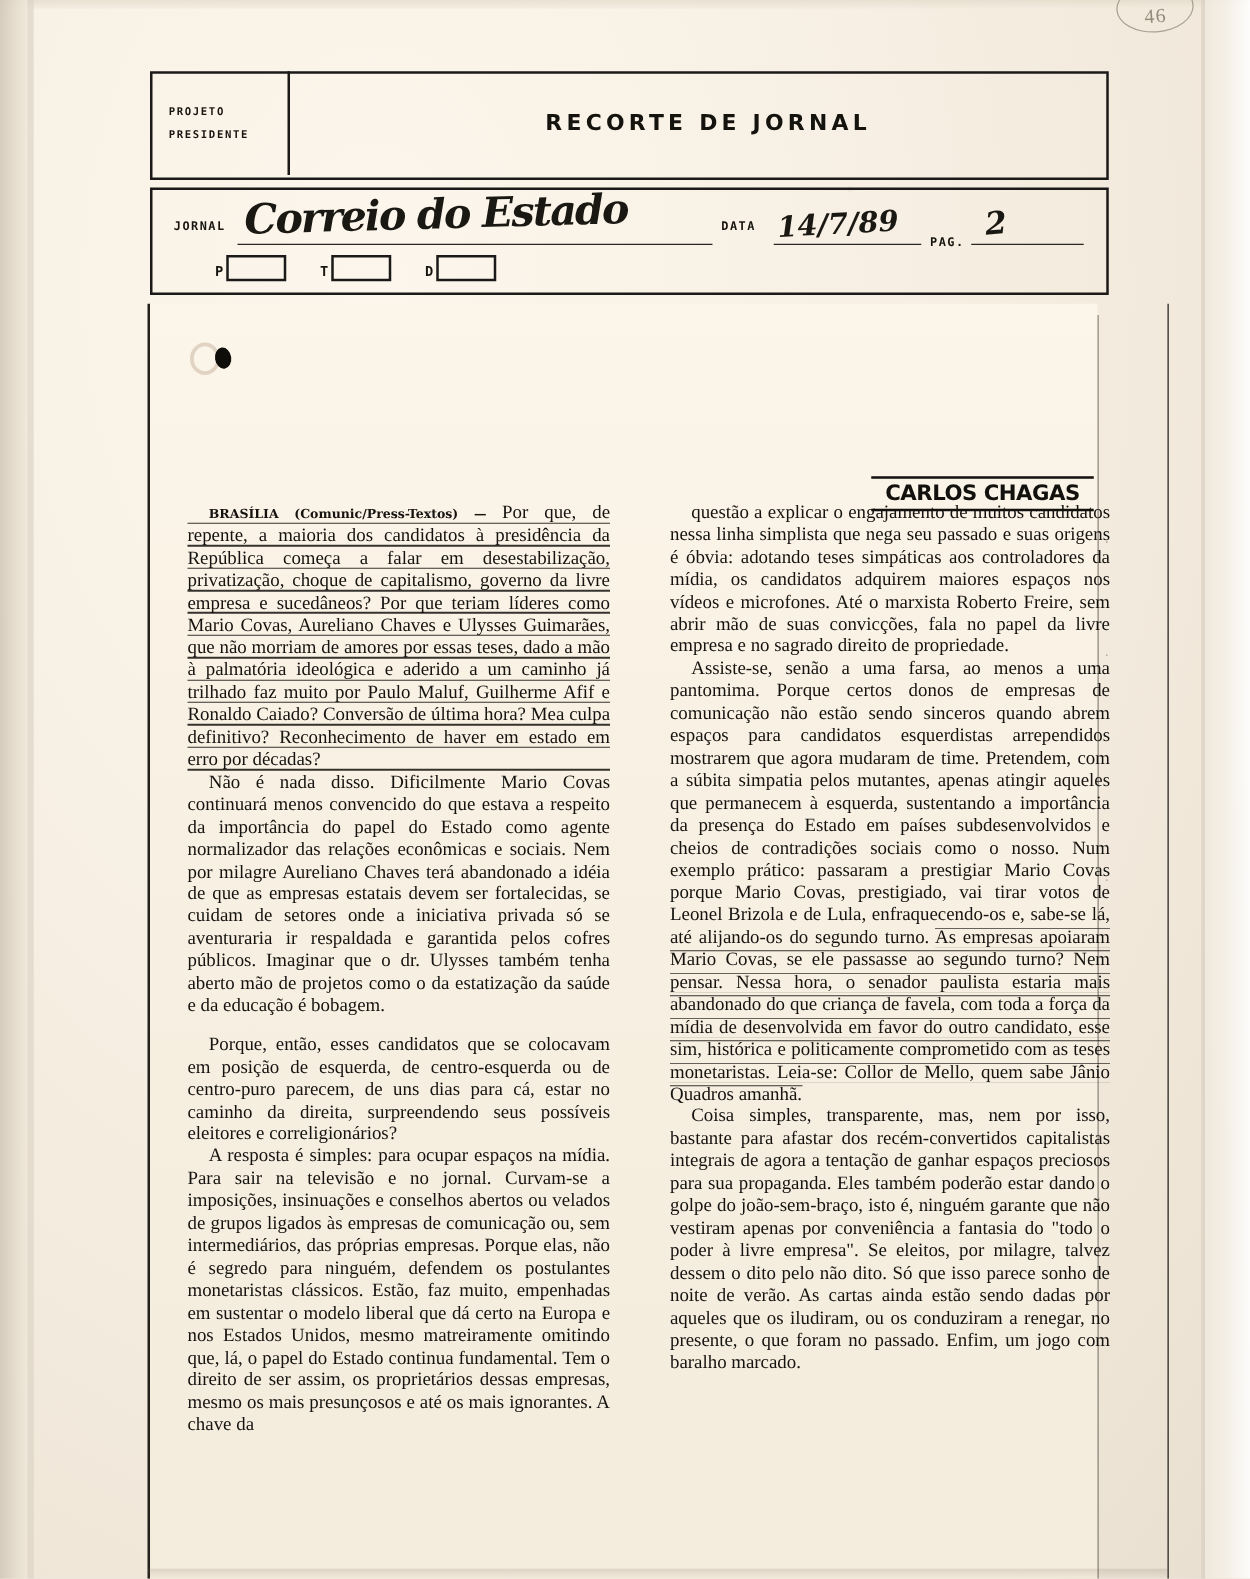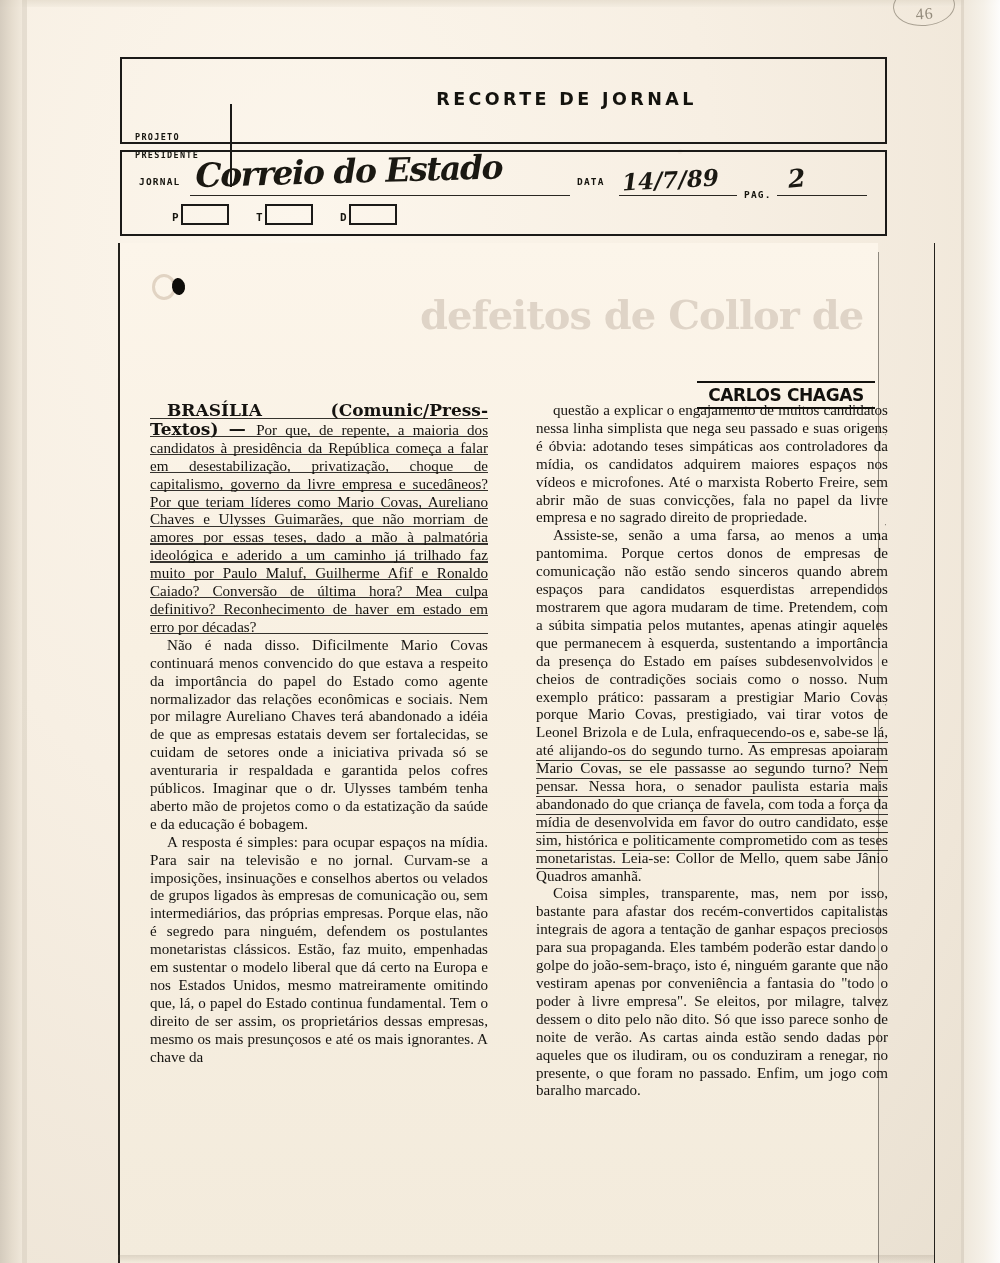--- a/index.html
+++ b/index.html
@@ -65,21 +65,21 @@
   .formbox{
     position:absolute;
     border:2.5px solid #1b1a18;
     background:transparent;
   }
   #form-top{ left:120px; top:57px; width:763px; height:83px; }
   #form-left-cell{
     position:absolute;left:120px;top:57px;width:112px;height:83px;
     border-right:2.5px solid #1b1a18;box-sizing:border-box;
     display:flex;flex-direction:column;justify-content:center;
-    padding-left:15px;box-sizing:border-box;margin-top:47px;
+    padding-left:15px;box-sizing:border-box;
   }
   .stencil{
     font-family:"DejaVu Sans Mono", monospace;
     font-weight:700;font-size:8.5px;letter-spacing:1.3px;
     color:#16150f;line-height:18px;
   }
   #recorte-title{
     position:absolute;left:232px;top:57px;width:651px;height:83px;
     display:flex;align-items:center;justify-content:center;
     font-family:"DejaVu Sans", sans-serif;
@@ -200,21 +200,21 @@
     line-height:17.9px;
     color:#151310;
     text-align:justify;
     text-justify:inter-word;
     -webkit-hyphens:none;hyphens:none;
   }
   #col1{ left:150px; top:402px; width:338px; }
   #col2{ left:536px; top:402px; width:352px; }
   .col p{ margin:0 0 0 0; text-indent:17px; }
   .col p.gap{ margin-top:13px; }
-  .col .lead{ font-family:"DejaVu Serif", serif; font-weight:700; font-size:17px;}
+  .col .lead{ font-family:"DejaVu Serif", serif; font-weight:700; font-size:10px;}
 
   
   .underlined{
     background-image:repeating-linear-gradient(
       to bottom,
       transparent 0px,
       transparent 15.2px,
       rgba(26,24,20,.88) 15.2px,
       rgba(26,24,20,.88) 16.4px,
       transparent 16.4px,
@@ -288,30 +288,30 @@
       <span class="arm-letter">D</span>
       <span class="arm-box"></span>
     </div>
   </div>
 
   <div id="clipping"></div>
   <div id="clip-left-rule"></div>
   <div id="clip-right-rule2"></div>
   <div id="clip-right-rule"></div>
 
-  <div id="ghost">defeitos de Collor de</div>
 
   <div id="ghostdot"></div>
   <div id="bullet"></div>
 
   <div id="byline">CARLOS CHAGAS</div>
 
   <div class="col" id="col1">
       <p class="underlined"><span class="lead">BRASÍLIA (Comunic/Press-Textos) — </span>Por que, de repente, a maioria dos candidatos à presidência da República começa a falar em desestabilização, privatização, choque de capitalismo, governo da livre empresa e sucedâneos? Por que teriam líderes como Mario Covas, Aureliano Chaves e Ulysses Guimarães, que não morriam de amores por essas teses, dado a mão à palmatória ideológica e aderido a um caminho já trilhado faz muito por Paulo Maluf, Guilherme Afif e Ronaldo Caiado? Conversão de última hora? Mea culpa definitivo? Reconhecimento de haver em estado em erro por décadas?</p>
       <p>Não é nada disso. Dificilmente Mario Covas continuará menos convencido do que estava a respeito da importância do papel do Estado como agente normalizador das relações econômicas e sociais. Nem por milagre Aureliano Chaves terá abandonado a idéia de que as empresas estatais devem ser fortalecidas, se cuidam de setores onde a iniciativa privada só se aventuraria ir respaldada e garantida pelos cofres públicos. Imaginar que o dr. Ulysses também tenha aberto mão de projetos como o da estatização da saúde e da educação é bobagem.</p>
+      <p class="gap">Porque, então, esses candidatos que se colocavam em posição de esquerda, de centro-esquerda ou de centro-puro parecem, de uns dias para cá, estar no caminho da direita, surpreendendo seus possíveis eleitores e correligionários?</p>
       <p>A resposta é simples: para ocupar espaços na mídia. Para sair na televisão e no jornal. Curvam-se a imposições, insinuações e conselhos abertos ou velados de grupos ligados às empresas de comunicação ou, sem intermediários, das próprias empresas. Porque elas, não é segredo para ninguém, defendem os postulantes monetaristas clássicos. Estão, faz muito, empenhadas em sustentar o modelo liberal que dá certo na Europa e nos Estados Unidos, mesmo matreiramente omitindo que, lá, o papel do Estado continua fundamental. Tem o direito de ser assim, os proprietários dessas empresas, mesmo os mais presunçosos e até os mais ignorantes. A chave da</p>
     </div>
   <div class="col" id="col2">
       <p>questão a explicar o engajamento de muitos candidatos nessa linha simplista que nega seu passado e suas origens é óbvia: adotando teses simpáticas aos controladores da mídia, os candidatos adquirem maiores espaços nos vídeos e microfones. Até o marxista Roberto Freire, sem abrir mão de suas convicções, fala no papel da livre empresa e no sagrado direito de propriedade.</p>
       <p>Assiste-se, senão a uma farsa, ao menos a uma pantomima. Porque certos donos de empresas de comunicação não estão sendo sinceros quando abrem espaços para candidatos esquerdistas arrependidos mostrarem que agora mudaram de time. Pretendem, com a súbita simpatia pelos mutantes, apenas atingir aqueles que permanecem à esquerda, sustentando a importância da presença do Estado em países subdesenvolvidos e cheios de contradições sociais como o nosso. Num exemplo prático: passaram a prestigiar Mario Covas porque Mario Covas, prestigiado, vai tirar votos de Leonel Brizola e de Lula, enfraquecendo-os e, sabe-se lá, até alijando-os do segundo turno. <span class="underlined">As empresas apoiaram Mario Covas, se ele passasse ao segundo turno? Nem pensar. Nessa hora, o senador paulista estaria mais abandonado do que criança de favela, com toda a força da mídia de desenvolvida em favor do outro candidato, esse sim, histórica e politicamente comprometido com as teses monetaristas. Leia-se: Collor de Mello, quem sabe Jânio Quadros amanhã.</span></p>
       <p>Coisa simples, transparente, mas, nem por isso, bastante para afastar dos recém-convertidos capitalistas integrais de agora a tentação de ganhar espaços preciosos para sua propaganda. Eles também poderão estar dando o golpe do joão-sem-braço, isto é, ninguém garante que não vestiram apenas por conveniência a fantasia do "todo o poder à livre empresa". Se eleitos, por milagre, talvez dessem o dito pelo não dito. Só que isso parece sonho de noite de verão. As cartas ainda estão sendo dadas por aqueles que os iludiram, ou os conduziram a renegar, no presente, o que foram no passado. Enfim, um jogo com baralho marcado.</p>
     </div>
 
   <div id="clip-bottom-shadow"></div>
 

